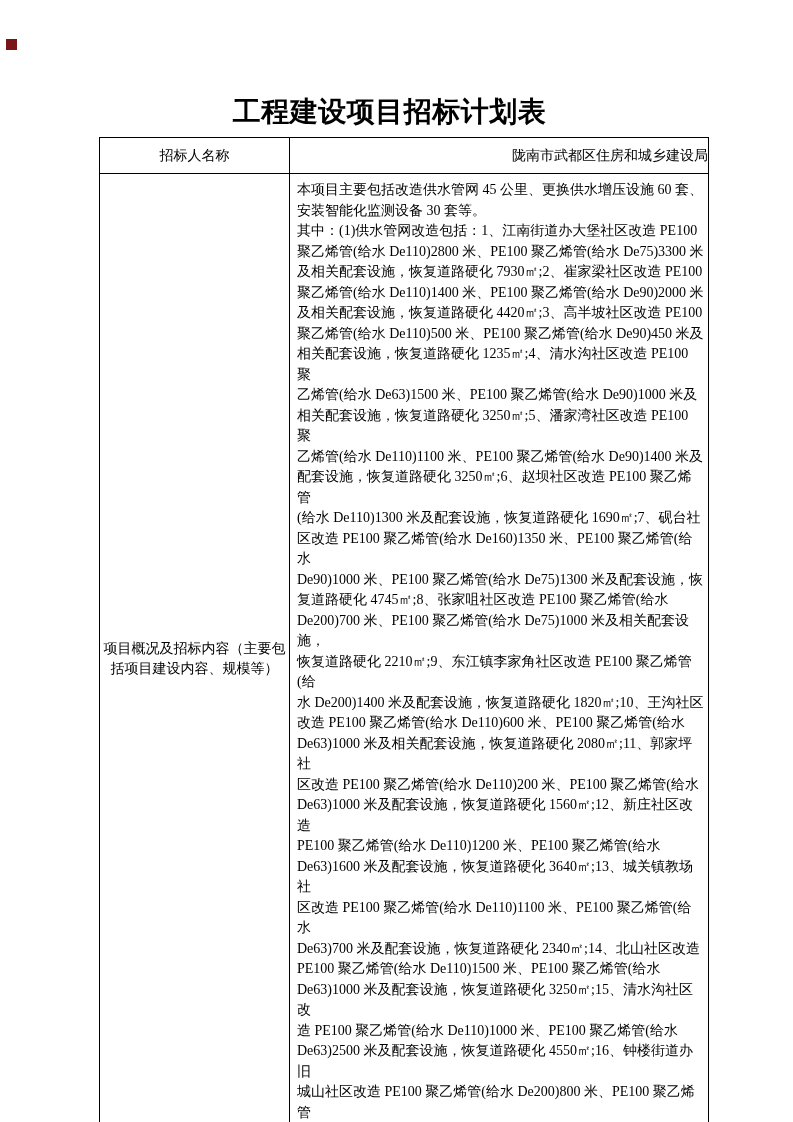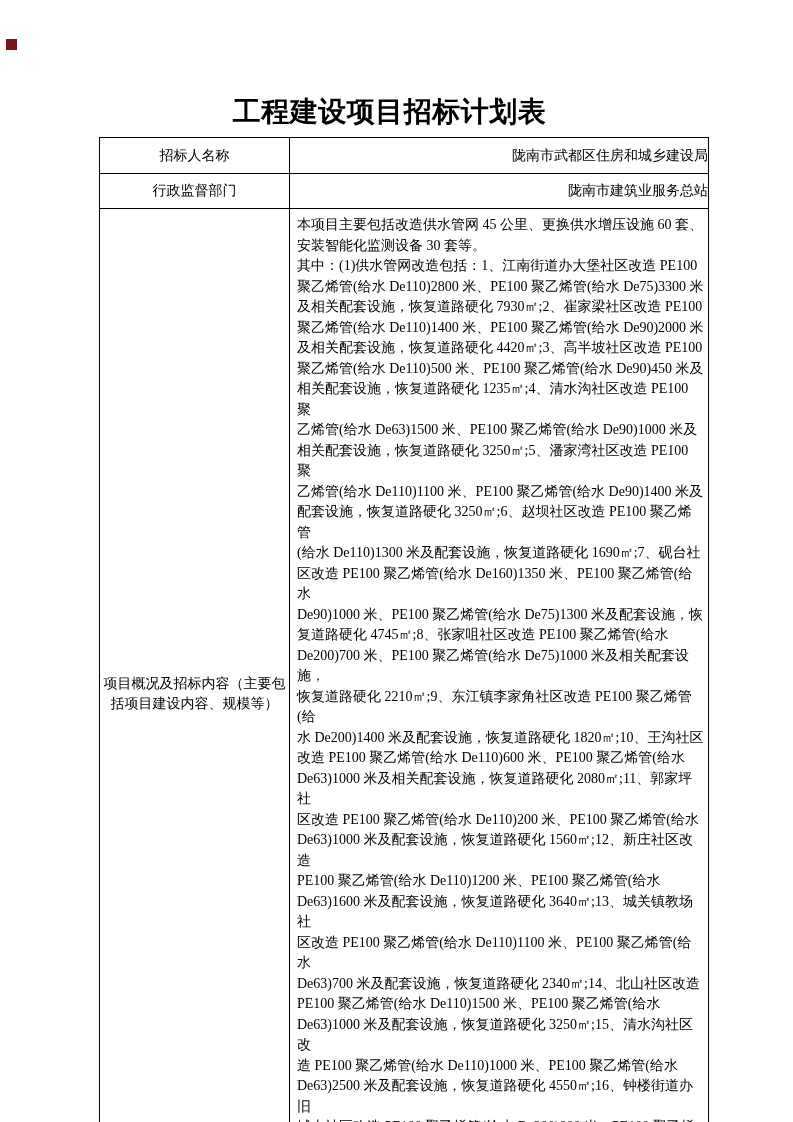--- a/index.html
+++ b/index.html
@@ -78,24 +78,20 @@
 <div class="corner-mark"></div>
 
 <div class="doc-title">工程建设项目招标计划表</div>
 
 <table class="doc-table">
   <tbody>
     <tr class="row-1">
       <td class="cell-label">招标人名称</td>
       <td class="cell-value">陇南市武都区住房和城乡建设局</td>
     </tr>
-    <tr class="row-3">
-      <td class="cell-label">行政监督部门</td>
-      <td class="cell-value">陇南市建筑业服务总站</td>
-    </tr>
     <tr class="row-5">
       <td class="cell-label">项目概况及招标内容（主要包
 括项目建设内容、规模等）</td>
       <td class="cell-value">本项目主要包括改造供水管网 45 公里、更换供水增压设施 60 套、
 安装智能化监测设备 30 套等。
 其中：(1)供水管网改造包括：1、江南街道办大堡社区改造 PE100
 聚乙烯管(给水 De110)2800 米、PE100 聚乙烯管(给水 De75)3300 米
 及相关配套设施，恢复道路硬化 7930㎡;2、崔家梁社区改造 PE100
 聚乙烯管(给水 De110)1400 米、PE100 聚乙烯管(给水 De90)2000 米
 及相关配套设施，恢复道路硬化 4420㎡;3、高半坡社区改造 PE100

